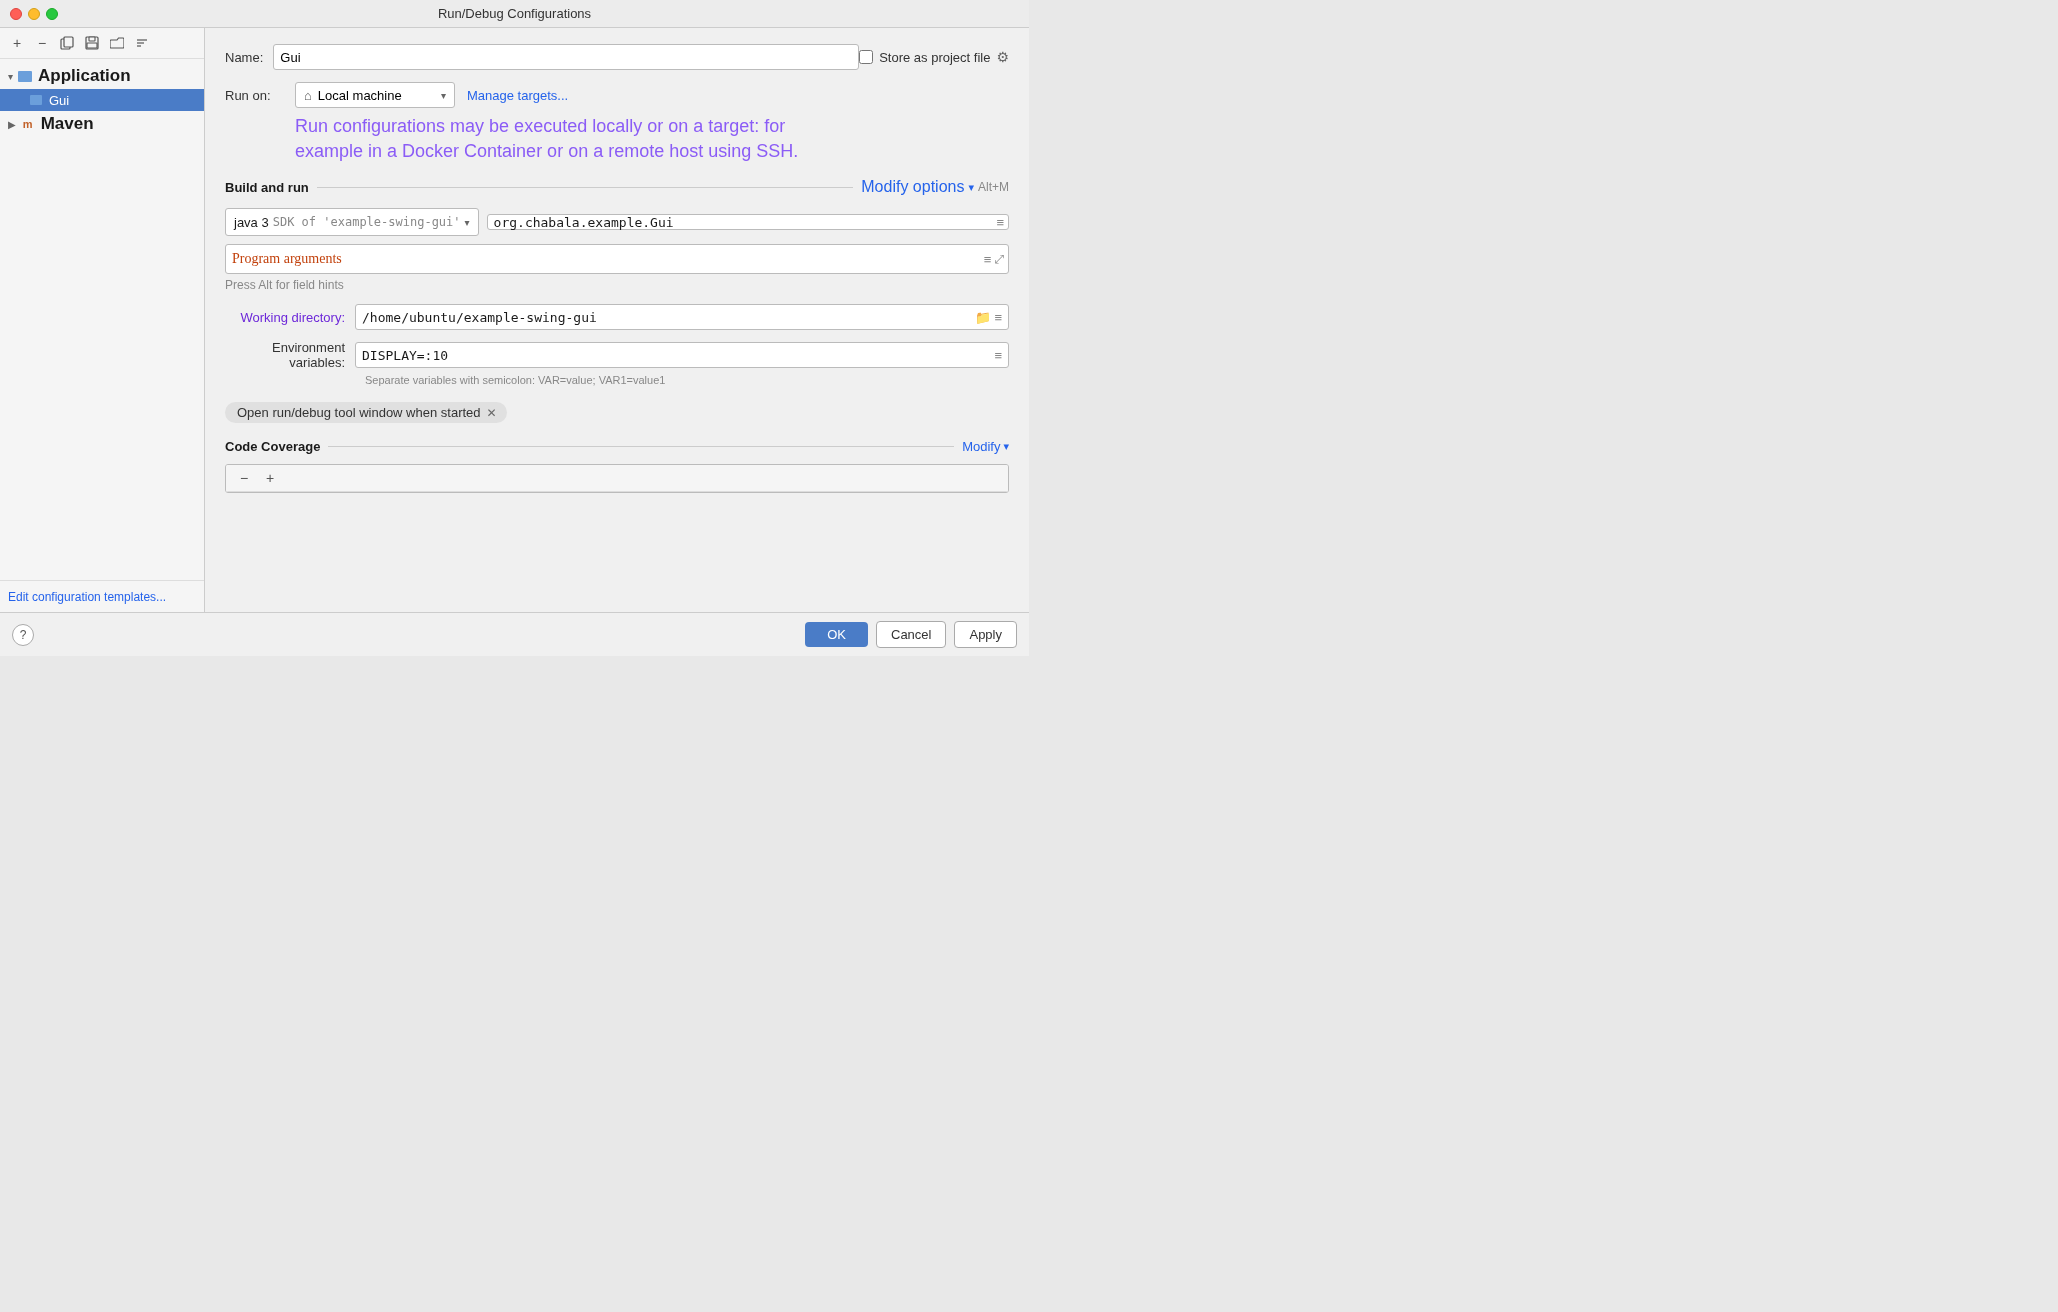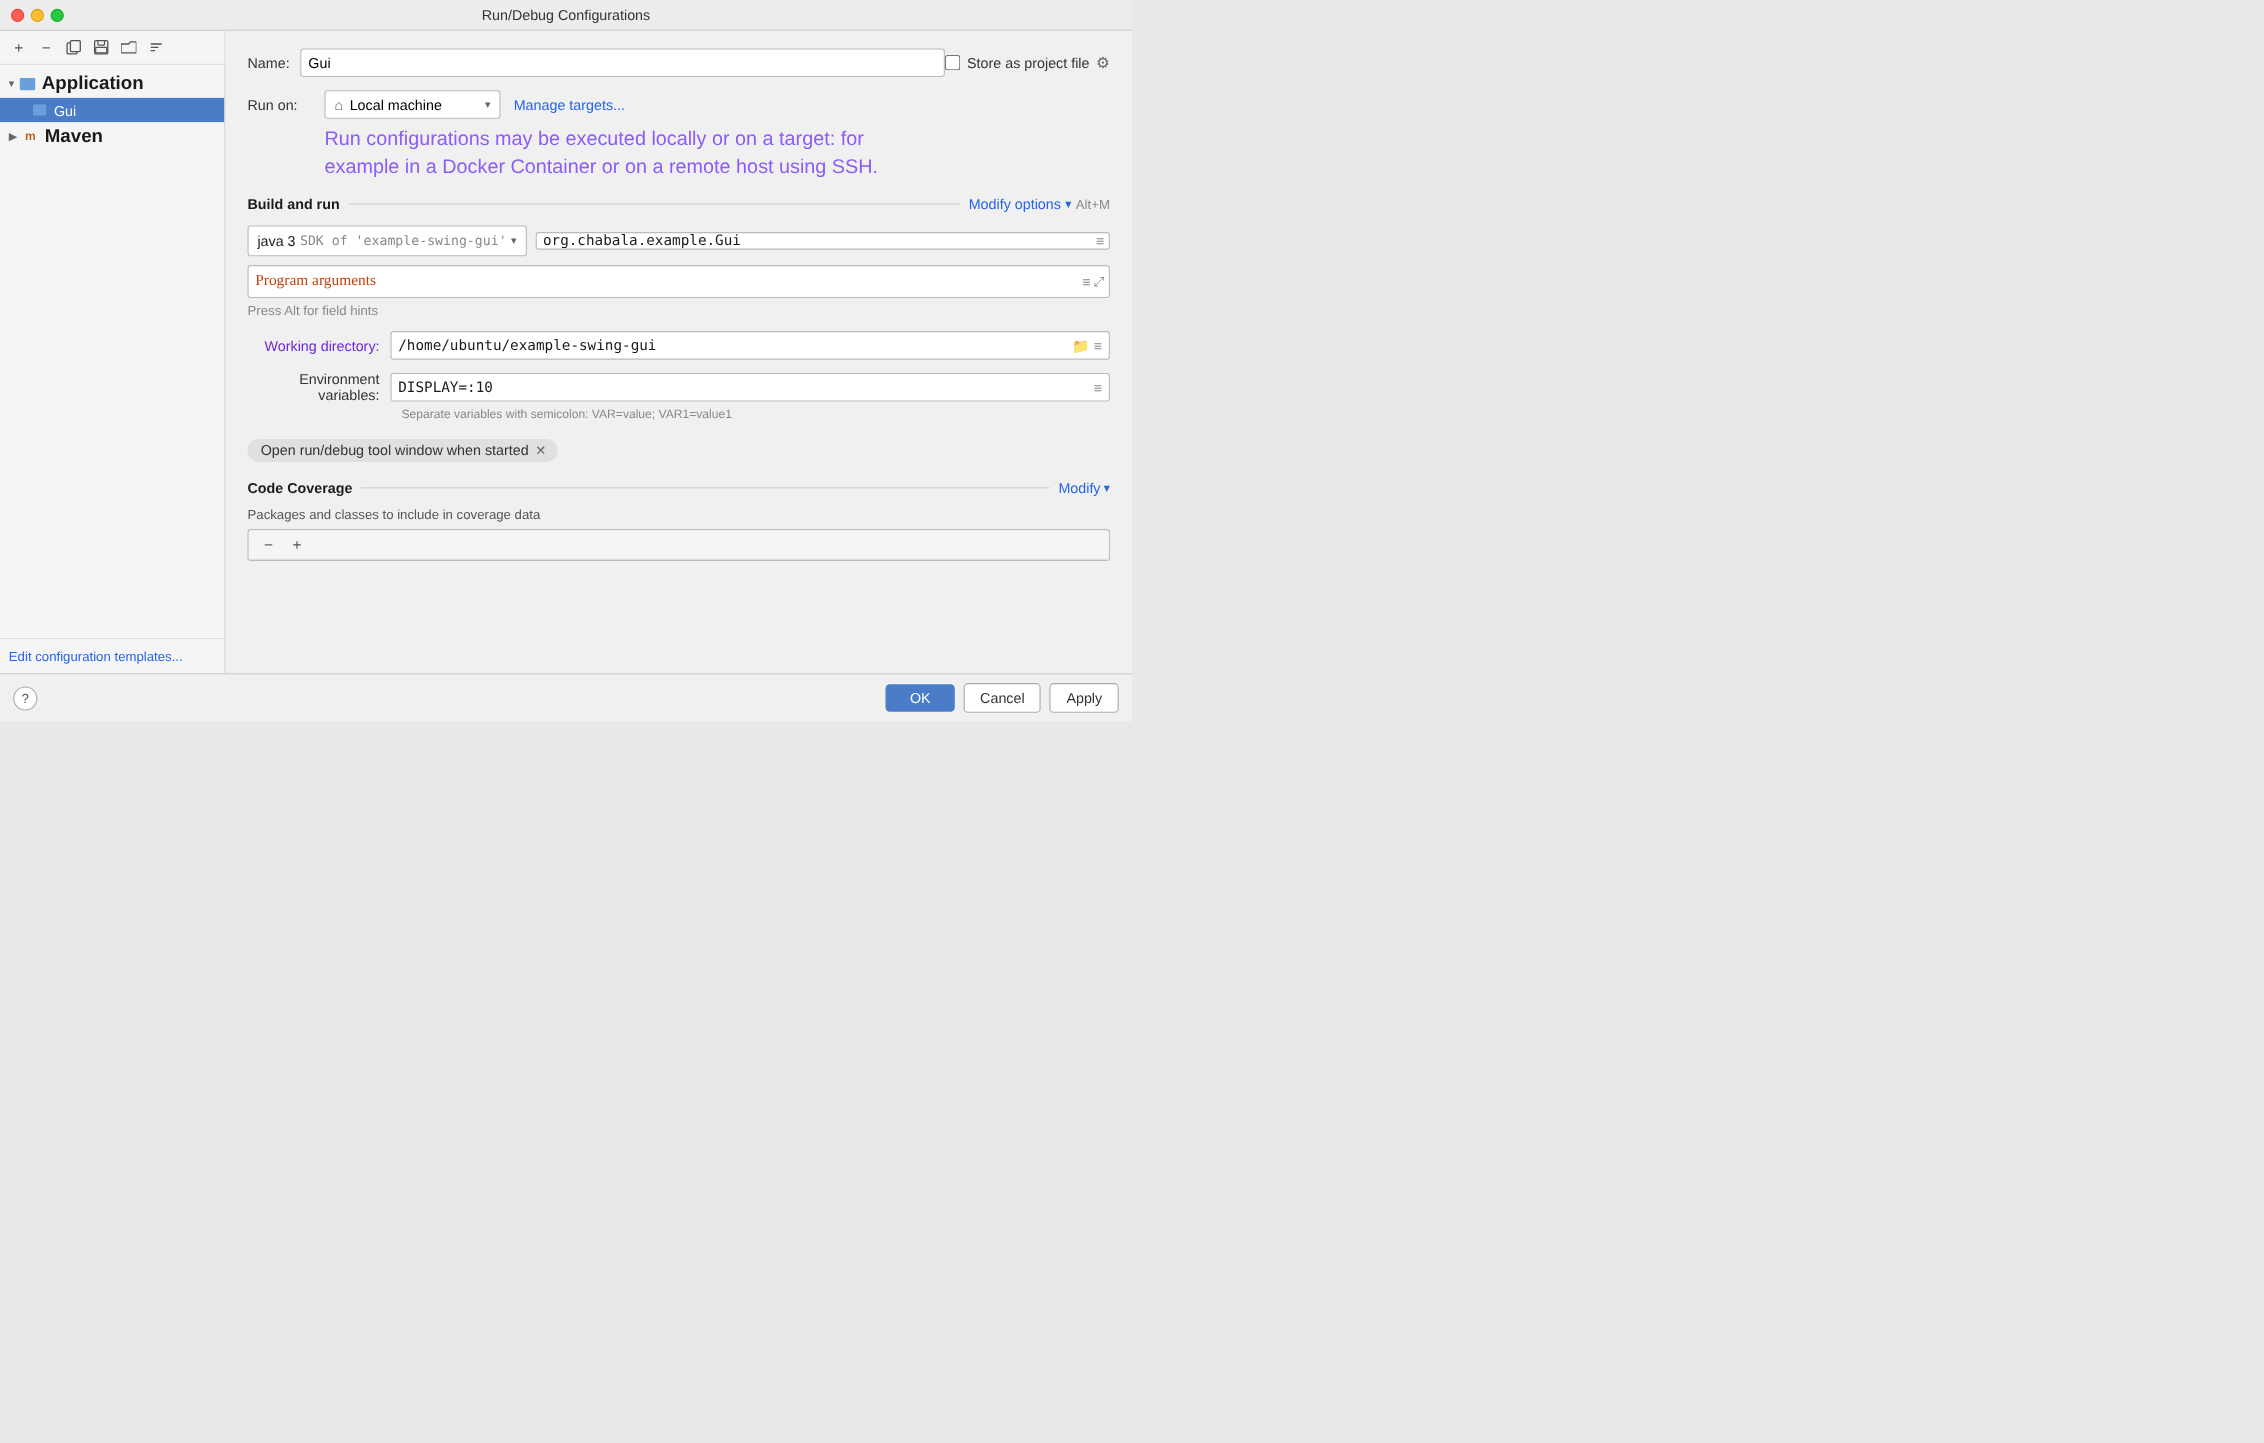--- a/index.html
+++ b/index.html
@@ -305,21 +305,21 @@
       background: #ccc;
     }
     .section-actions {
       margin-left: 8px;
       display: flex;
       align-items: center;
       gap: 4px;
     }
     .modify-options-link {
       color: #2563eb;
-      font-size: 13px;
+      font-size: 16px;
       cursor: pointer;
       text-decoration: none;
     }
     .shortcut-hint {
       font-size: 12px;
       color: #888;
     }
 
     
     .sdk-row {
@@ -778,21 +778,20 @@
 
     <div class="code-coverage-section">
       <div class="coverage-section-header">
         <span class="coverage-title">Code Coverage</span>
         <div class="coverage-line"></div>
         <div class="modify-link">
           <span>Modify</span>
           <span style="font-size:11px;">▾</span>
         </div>
       </div>
-      <div class="coverage-sub-title">Packages and classes to include in coverage data</div>
       <div class="coverage-box">
         <div class="coverage-toolbar">
           <div class="cov-btn">−</div>
           <div class="cov-btn">+</div>
         </div>
       </div>
     </div>
 
   </div>
 </div>

